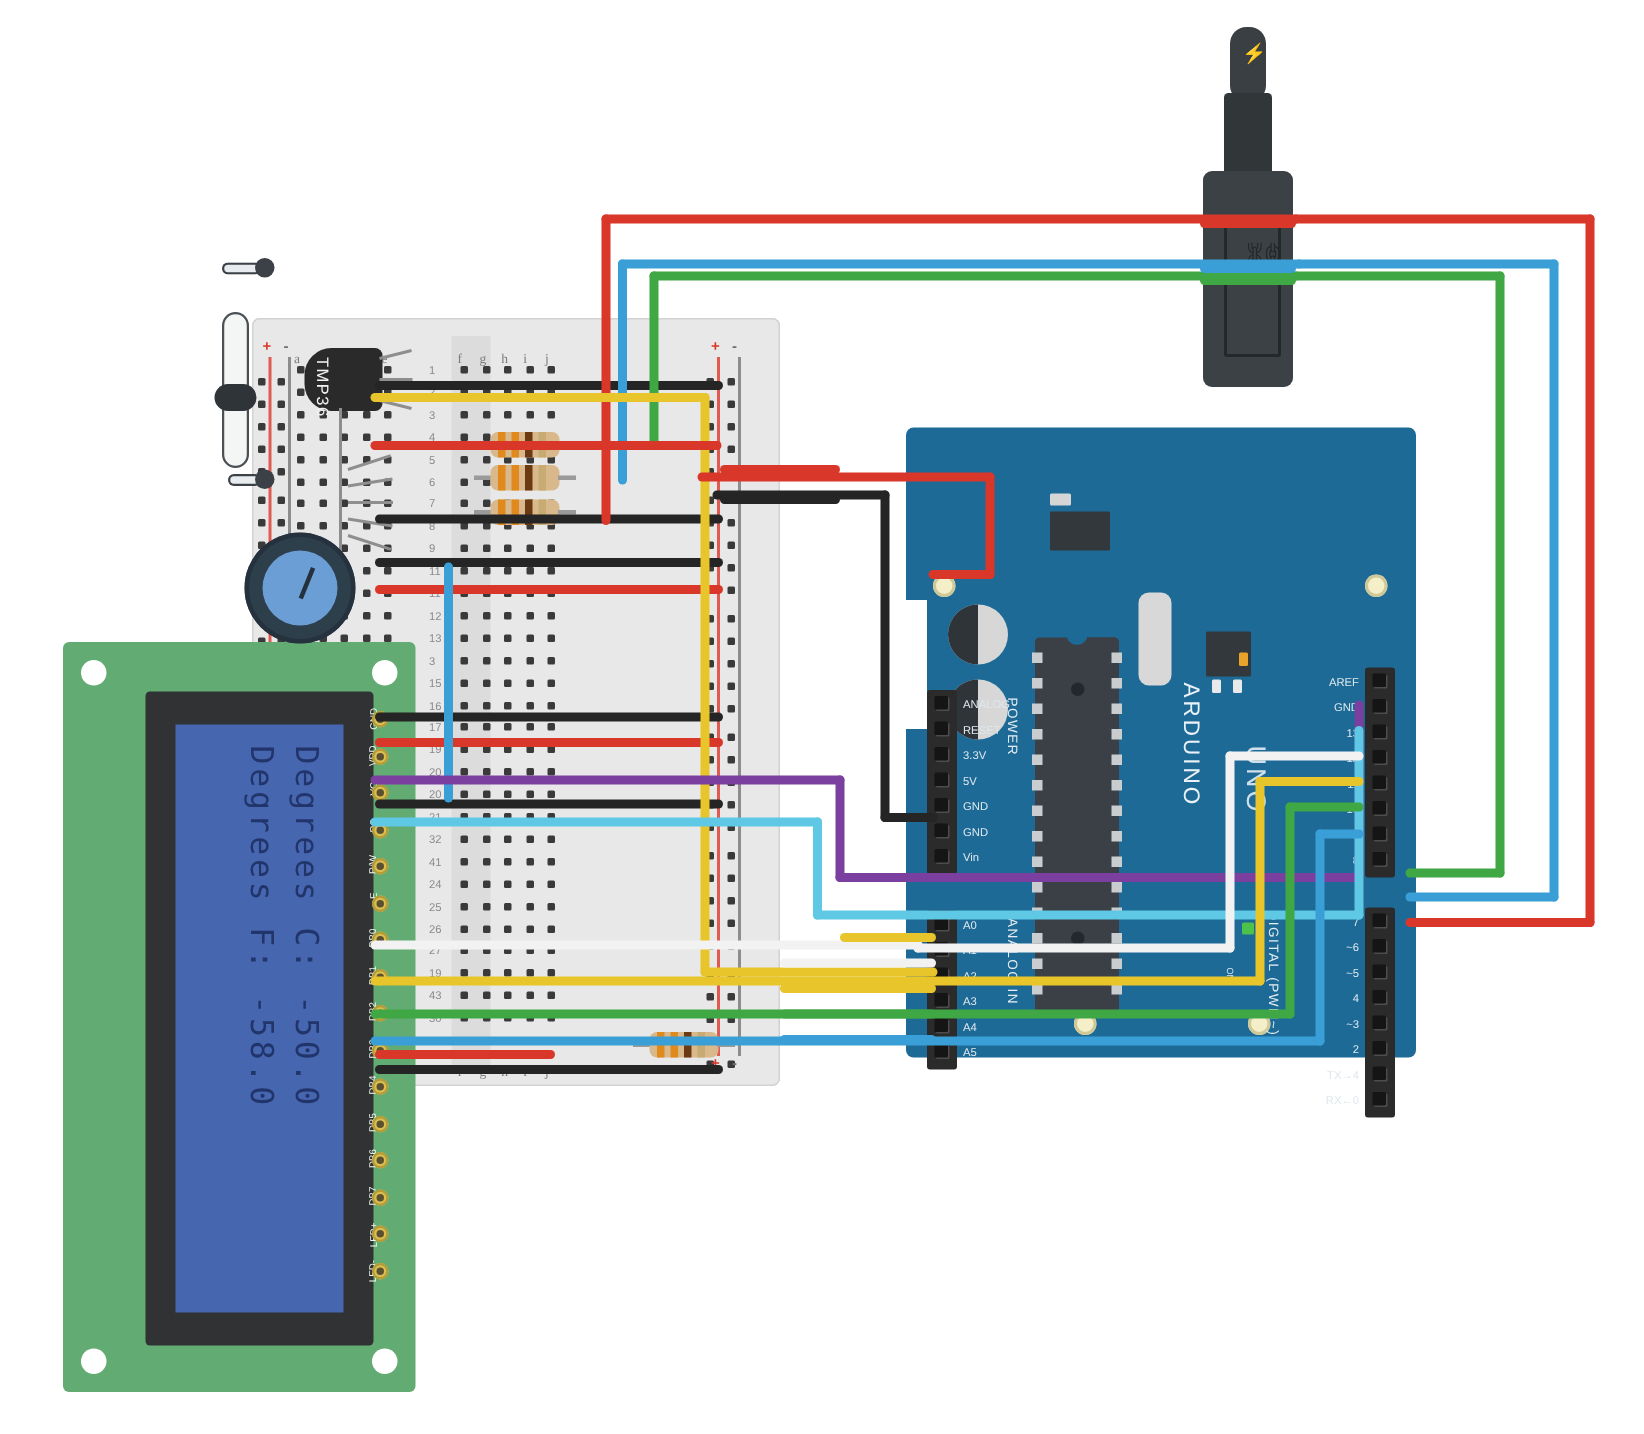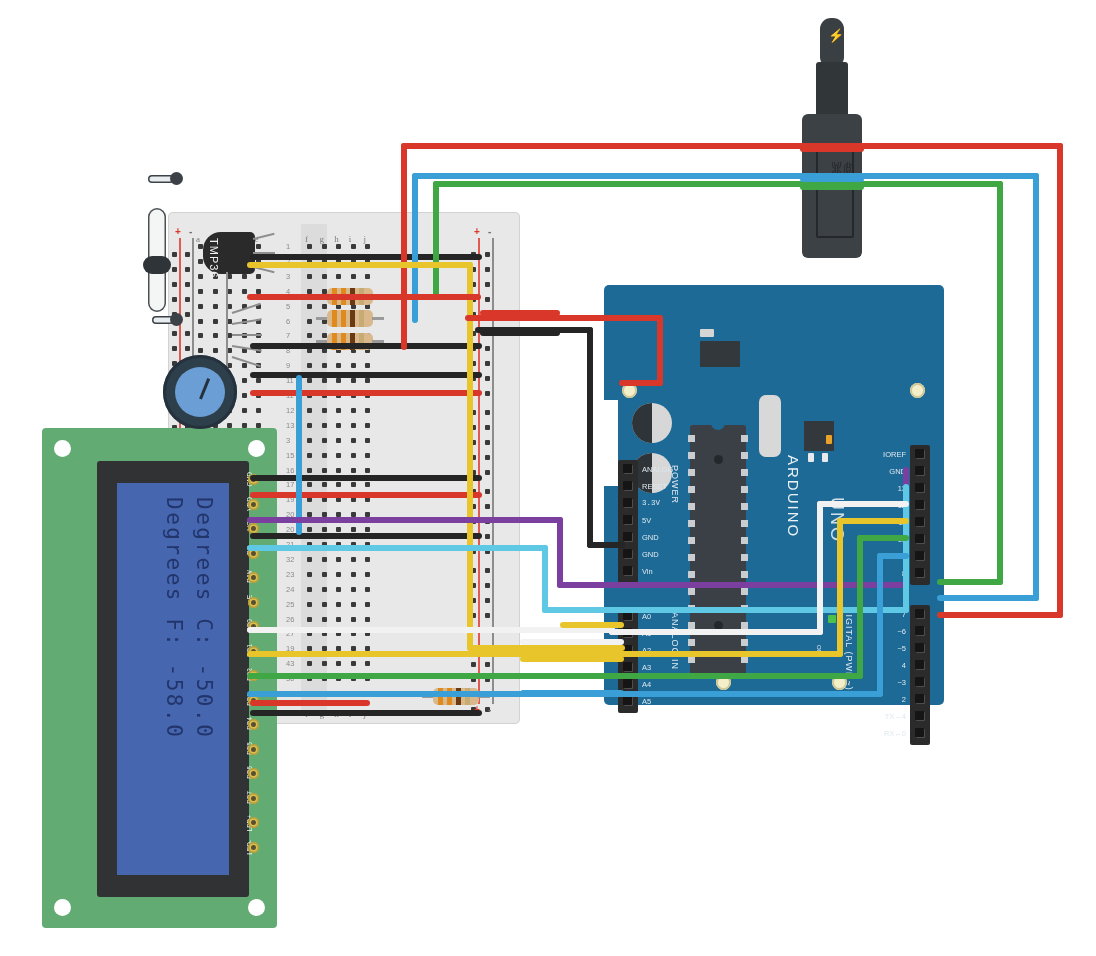--- a/index.html
+++ b/index.html
@@ -629,21 +629,21 @@
         <div class="bb-rownum" style="left: 118px; top: 208.8px;">13</div>
         <div class="bb-rownum" style="left: 118px; top: 223.7px;">3</div>
         <div class="bb-rownum" style="left: 118px; top: 238.6px;">15</div>
         <div class="bb-rownum" style="left: 118px; top: 253.5px;">16</div>
         <div class="bb-rownum" style="left: 118px; top: 268.4px;">17</div>
         <div class="bb-rownum" style="left: 118px; top: 283.3px;">19</div>
         <div class="bb-rownum" style="left: 118px; top: 298.2px;">20</div>
         <div class="bb-rownum" style="left: 118px; top: 313.1px;">20</div>
         <div class="bb-rownum" style="left: 118px; top: 328px;">21</div>
         <div class="bb-rownum" style="left: 118px; top: 342.9px;">32</div>
-        <div class="bb-rownum" style="left: 118px; top: 357.8px;">23</div>
+        <div class="bb-rownum" style="left: 118px; top: 357.8px;">41</div>
         <div class="bb-rownum" style="left: 118px; top: 372.7px;">24</div>
         <div class="bb-rownum" style="left: 118px; top: 387.6px;">25</div>
         <div class="bb-rownum" style="left: 118px; top: 402.5px;">26</div>
         <div class="bb-rownum" style="left: 118px; top: 417.4px;">27</div>
         <div class="bb-rownum" style="left: 118px; top: 432.3px;">19</div>
         <div class="bb-rownum" style="left: 118px; top: 447.2px;">43</div>
         <div class="bb-rownum" style="left: 118px; top: 462.1px;">30</div>
         <div class="rail-line rail-red" style="left: 11px; top: 26px; height: 466px;"></div>
         <div class="rail-line rail-blue" style="left: 24px; top: 26px; height: 466px;"></div>
         <div class="rail-line rail-red" style="left: 310px; top: 26px; height: 466px;"></div>
@@ -799,21 +799,21 @@
           <div class="sock" style="left: 5px; top: 4px;"></div>
           <div class="sock" style="left: 5px; top: 21px;"></div>
           <div class="sock" style="left: 5px; top: 38px;"></div>
           <div class="sock" style="left: 5px; top: 55px;"></div>
           <div class="sock" style="left: 5px; top: 72px;"></div>
           <div class="sock" style="left: 5px; top: 89px;"></div>
           <div class="sock" style="left: 5px; top: 106px;"></div>
         </div>
         <div class="pin-lbl" style="left: 38px; top: 180px;">ANALOG</div>
         <div class="pin-lbl" style="left: 38px; top: 197px;">RESET</div>
-        <div class="pin-lbl" style="left: 38px; top: 214px; font-family: Liberation Mono, monospace;">3.3V</div>
+        <div class="pin-lbl" style="left: 38px; top: 214px;">3.3V</div>
         <div class="pin-lbl" style="left: 38px; top: 231px;">5V</div>
         <div class="pin-lbl" style="left: 38px; top: 248px;">GND</div>
         <div class="pin-lbl" style="left: 38px; top: 265px;">GND</div>
         <div class="pin-lbl" style="left: 38px; top: 282px;">Vin</div>
         <div class="grp-lbl" style="left: 76px; top: 180px; transform: rotate(90deg);">POWER</div>
         <div class="hdr" style="left: 14px; top: 322px; width: 20px; height: 106px;">
           <div class="sock" style="left: 5px; top: 4px;"></div>
           <div class="sock" style="left: 5px; top: 21px;"></div>
           <div class="sock" style="left: 5px; top: 38px;"></div>
           <div class="sock" style="left: 5px; top: 55px;"></div>
@@ -830,21 +830,21 @@
         <div class="hdr" style="left: 306px; top: 160px; width: 20px; height: 140px;">
           <div class="sock" style="left: 5px; top: 4px;"></div>
           <div class="sock" style="left: 5px; top: 21px;"></div>
           <div class="sock" style="left: 5px; top: 38px;"></div>
           <div class="sock" style="left: 5px; top: 55px;"></div>
           <div class="sock" style="left: 5px; top: 72px;"></div>
           <div class="sock" style="left: 5px; top: 89px;"></div>
           <div class="sock" style="left: 5px; top: 106px;"></div>
           <div class="sock" style="left: 5px; top: 123px;"></div>
         </div>
-        <div class="pin-lbl" style="left: 262px; top: 165px; width: 40px; text-align: right;">IOREF</div>
+        <div class="pin-lbl" style="left: 262px; top: 165px; width: 40px; text-align: right;">AREF</div>
         <div class="pin-lbl" style="left: 262px; top: 182px; width: 40px; text-align: right;">GND</div>
         <div class="pin-lbl" style="left: 262px; top: 199px; width: 40px; text-align: right;">13</div>
         <div class="pin-lbl" style="left: 262px; top: 216px; width: 40px; text-align: right;">12</div>
         <div class="pin-lbl" style="left: 262px; top: 233px; width: 40px; text-align: right;">~11</div>
         <div class="pin-lbl" style="left: 262px; top: 250px; width: 40px; text-align: right;">~10</div>
         <div class="pin-lbl" style="left: 262px; top: 267px; width: 40px; text-align: right;">~9</div>
         <div class="pin-lbl" style="left: 262px; top: 284px; width: 40px; text-align: right;">8</div>
         <div class="hdr" style="left: 306px; top: 320px; width: 20px; height: 140px;">
           <div class="sock" style="left: 5px; top: 4px;"></div>
           <div class="sock" style="left: 5px; top: 21px;"></div>

